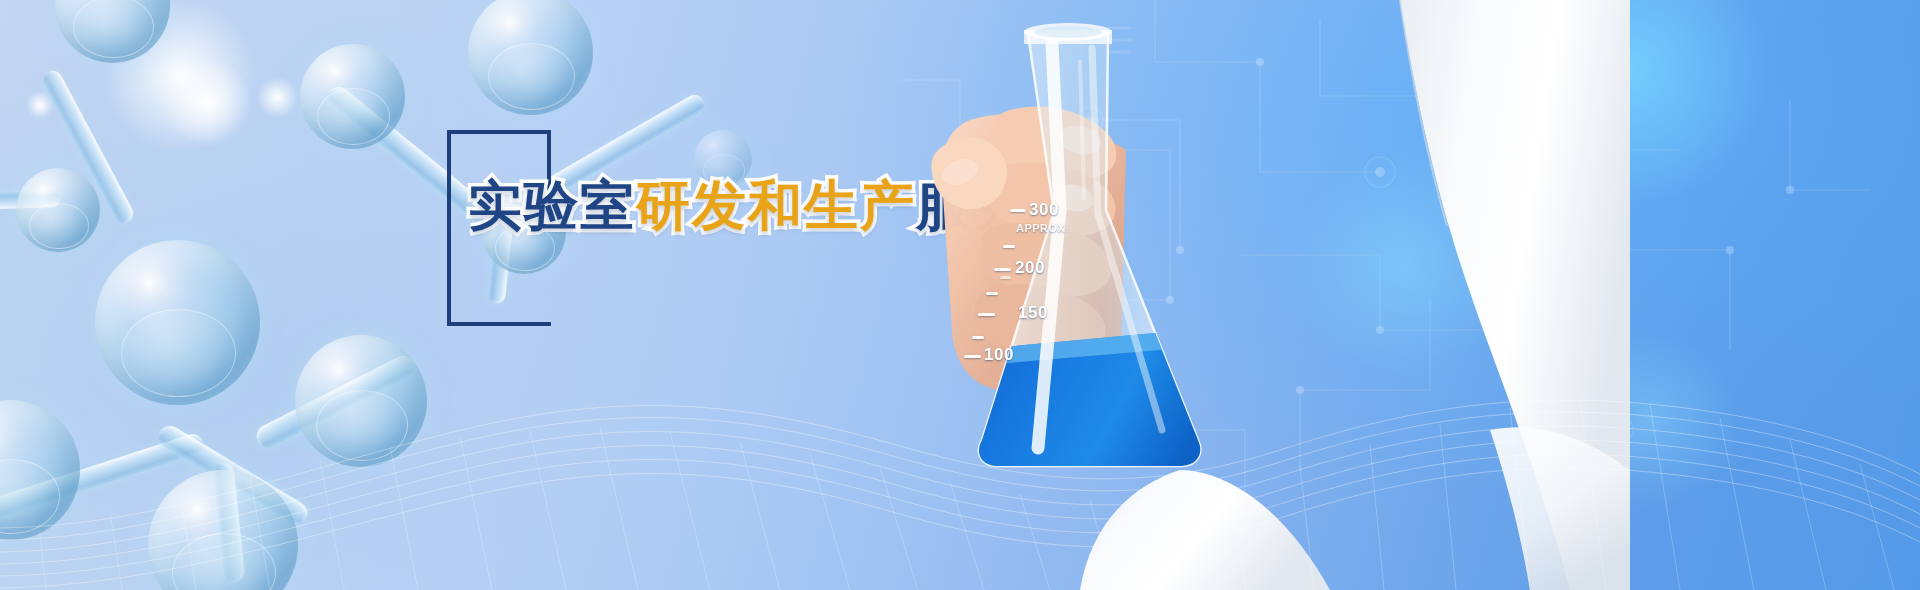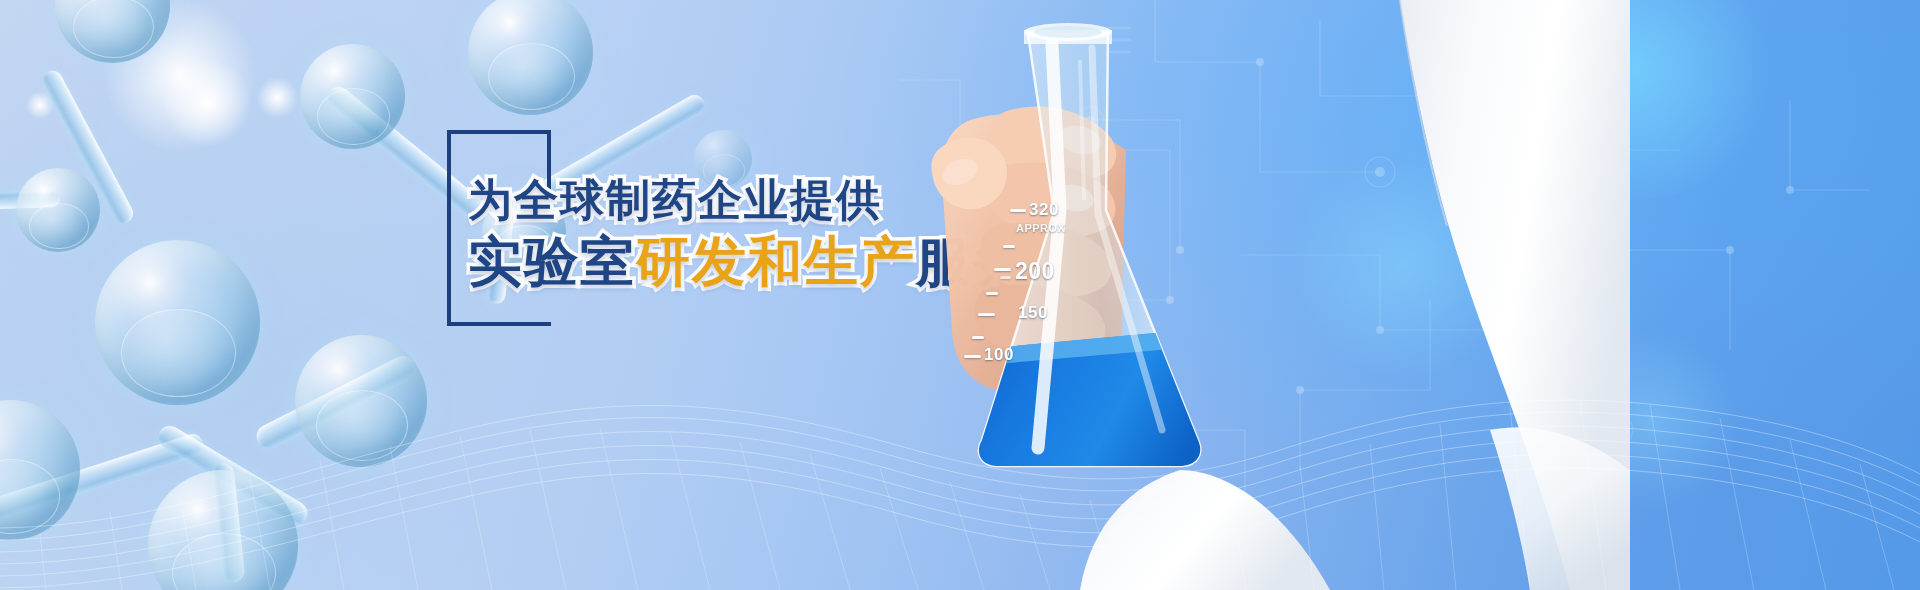--- a/index.html
+++ b/index.html
@@ -149,23 +149,20 @@
   </div>
 
   <div id="frame">
     <div class="top"></div>
     <div class="left"></div>
     <div class="right"></div>
     <div class="bot"></div>
   </div>
 
   <div id="copy">
-    <div class="line" id="line1">
-      <span class="nv">为全球制药企业提供</span>
-    </div>
     <div class="line" id="line2">
       <span class="nv">实验室</span><span class="gd">研发和生产</span><span class="nv">服务</span>
     </div>
   </div>
 
   <div id="photo">
 
     <svg viewBox="0 0 700 590" width="700" height="590" preserveAspectRatio="none">
       <defs>
         <linearGradient id="glassG" x1="0" y1="0" x2="1" y2="0">
@@ -246,28 +243,28 @@
 
         <path d="M122 44 L130 210 L108 448" stroke="#ffffff" stroke-opacity=".85" stroke-width="13" fill="none" stroke-linecap="round"></path>
         <path d="M162 48 L168 214 L232 430" stroke="#ffffff" stroke-opacity=".45" stroke-width="7" fill="none" stroke-linecap="round"></path>
         <path d="M150 60 L154 200" stroke="#ffffff" stroke-opacity=".35" stroke-width="4" fill="none"></path>
       </g>
     </svg>
 
     
     <div>
       <div class="tickmark" style="left:80px;top:209px;width:16px;"></div>
-      <span class="ticks" style="left:99px;top:200px;font-size:17px;">320</span>
+      <span class="ticks" style="left:99px;top:200px;font-size:17px;">300</span>
       <span class="ticks" style="left:86px;top:222px;font-size:11px;opacity:.85;">APPROX</span>
 
       <div class="tickmark" style="left:73px;top:245px;width:12px;"></div>
       <div class="tickmark" style="left:70px;top:276px;width:11px;opacity:.6;"></div>
 
       <div class="tickmark" style="left:64px;top:268px;width:17px;"></div>
-      <span class="ticks" style="left:85px;top:258px;font-size:23px;">200</span>
+      <span class="ticks" style="left:85px;top:258px;font-size:17px;">200</span>
 
       <div class="tickmark" style="left:56px;top:292px;width:12px;"></div>
 
       <div class="tickmark" style="left:48px;top:313px;width:17px;"></div>
       <span class="ticks" style="left:68px;top:303px;font-size:17px;margin-left:20px;">150</span>
 
       <div class="tickmark" style="left:42px;top:336px;width:12px;"></div>
 
       <div class="tickmark" style="left:34px;top:355px;width:17px;"></div>
       <span class="ticks" style="left:54px;top:345px;font-size:17px;">100</span>

